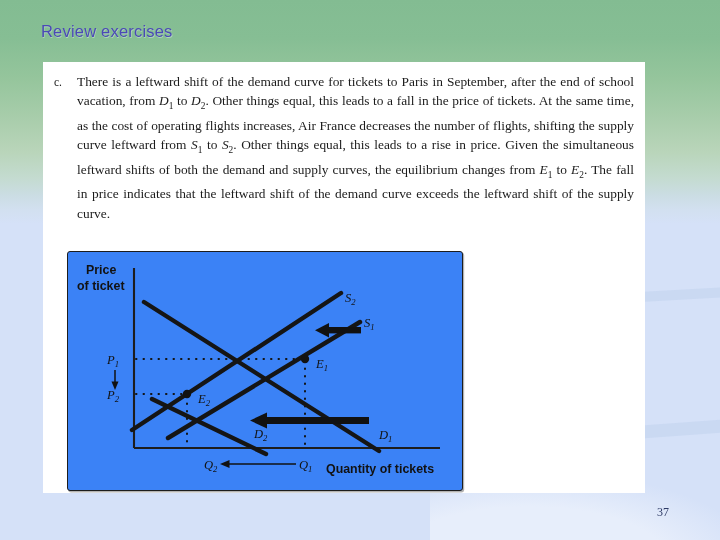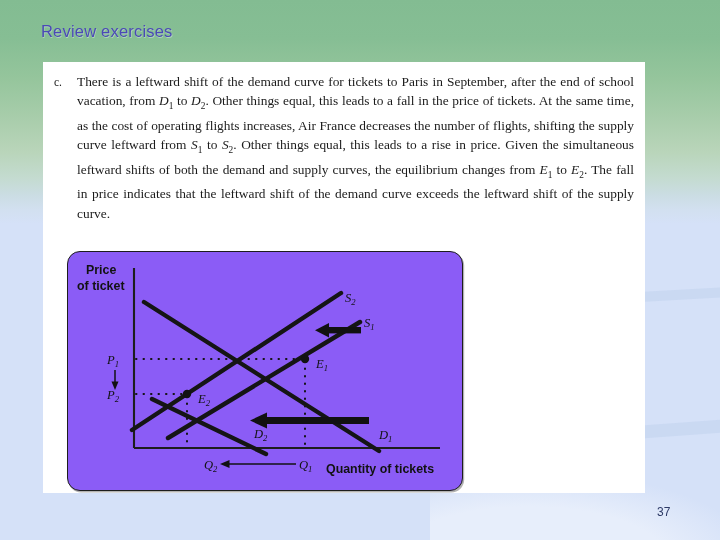--- a/index.html
+++ b/index.html
@@ -59,31 +59,31 @@
     font-size:13.4px;line-height:19.1px;
     text-align:justify;
     text-justify:inter-word;
     -webkit-font-smoothing:none;
   }
   #exercise-text i{font-style:italic;}
   #exercise-text sub{font-size:9.4px;}
   
   #graph-figure{
     position:absolute;left:24px;top:189px;width:394px;height:238px;
-    border:1.6px solid #1d1d1d;border-radius:13px;
-    background:#8b5cf6;
+    border:1.6px solid #1d1d1d;border-radius:3px;
+    background:#3b82f6;
     box-shadow:1.2px 1.6px 0 rgba(0,0,0,.30);
     overflow:hidden;
   }
   #graph-svg{display:block;}
   
   #page-number{
     position:absolute;left:657px;top:505px;
     font-size:12px;color:#2d3a66;
-    font-family:Liberation Sans, sans-serif;
+    font-family:Liberation Serif, serif;
   }
 </style>
 </head>
 <body>
 
 <div id="slide-bg"></div>
 <div class="deco" id="deco-band-1"></div>
 <div class="deco" id="deco-band-2"></div>
 <div id="deco-sweep"></div>
 

